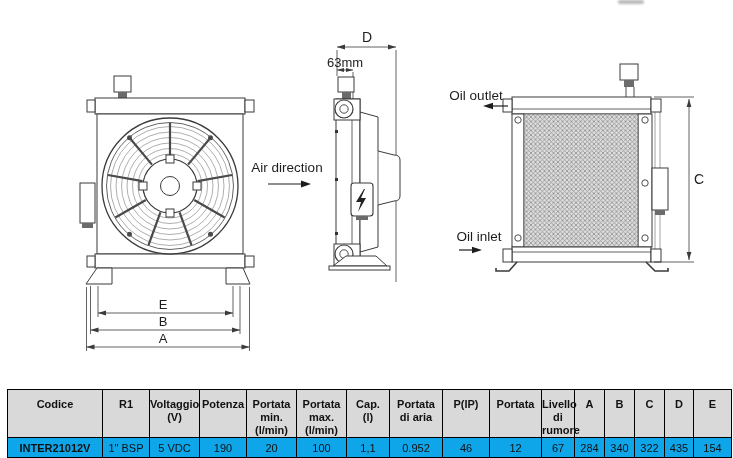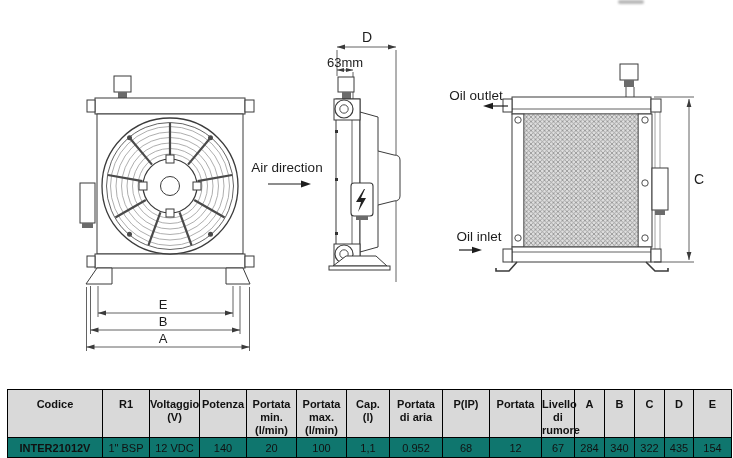--- a/index.html
+++ b/index.html
@@ -19,21 +19,21 @@
     border-collapse:collapse; table-layout:fixed;
     font-size:11px; color:#111;
   }
   table.spec th {
     background:#d9d9d9; font-weight:bold; border:1px solid #000;
     text-align:center; vertical-align:top; white-space:pre-line;
     line-height:13px; padding:8px 0 0 0; height:42px; overflow:visible;
   }
   table.spec td {
     border:1px solid #000; text-align:center; vertical-align:middle;
-    height:20px; padding:0; font-weight:normal; background:#0f766e;
+    height:20px; padding:0; font-weight:normal; background:#0ea5e9;
     white-space:nowrap; overflow:visible;
   }
   table.spec td.code { font-weight:bold; }
   table.spec tr.partial td { height:12px; }
 </style>
 </head>
 <body>
 
 <div class="artifact"></div>
 
@@ -285,27 +285,27 @@
         <th>B</th>
         <th>C</th>
         <th>D</th>
         <th>E</th>
       </tr>
   </thead>
   <tbody>
       <tr>
         <td class="code">INTER21012V</td>
         <td>1" BSP</td>
-        <td>12 VDC</td>
-        <td>140</td>
+        <td>5 VDC</td>
+        <td>190</td>
         <td>20</td>
         <td>100</td>
         <td>1,1</td>
         <td>0.952</td>
-        <td>68</td>
+        <td>46</td>
         <td>12</td>
         <td>67</td>
         <td>284</td>
         <td>340</td>
         <td>322</td>
         <td>435</td>
         <td>154</td>
       </tr>
       <tr class="partial">
         <td></td>

